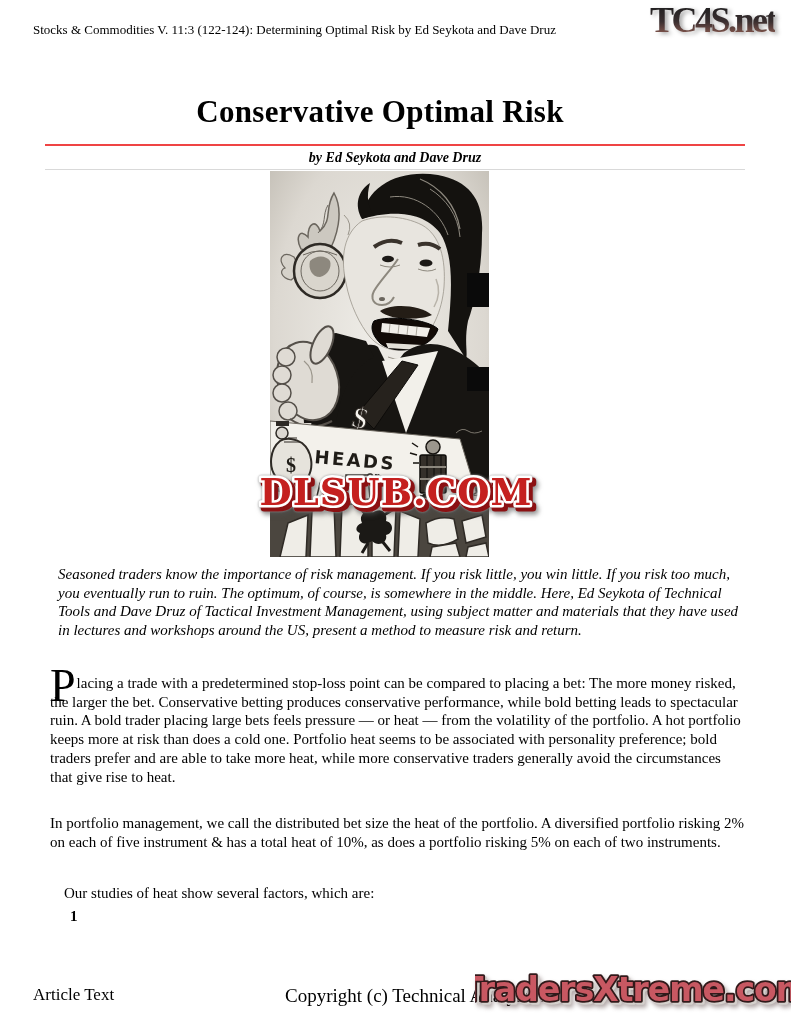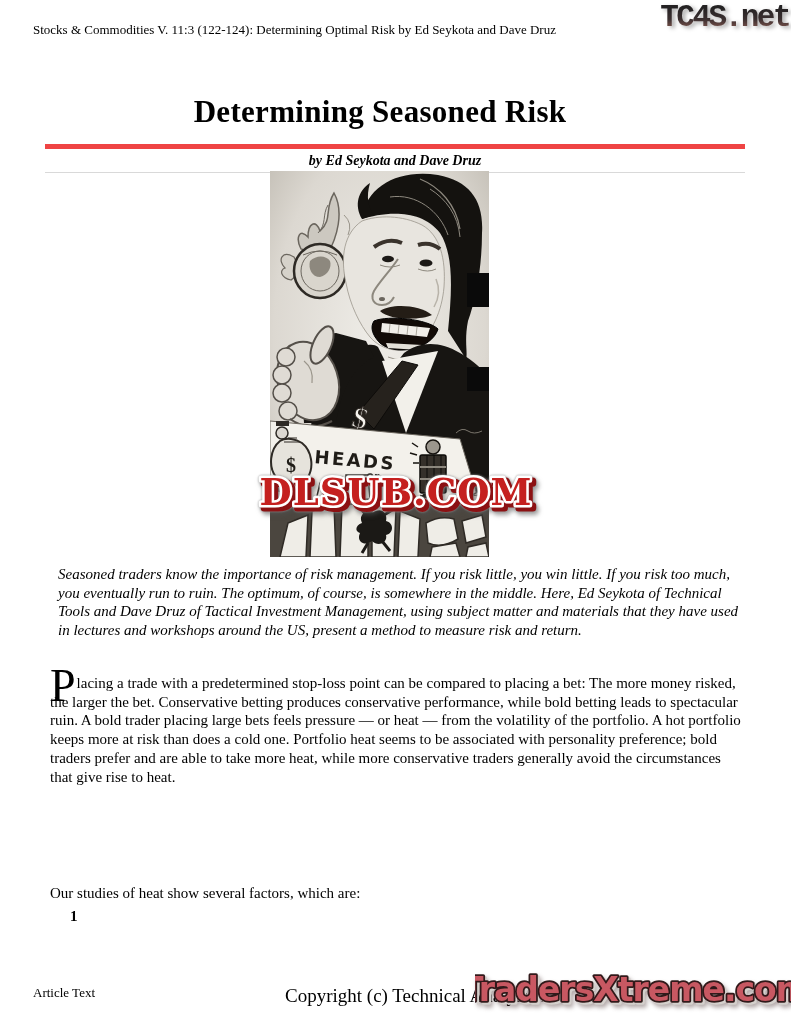--- a/index.html
+++ b/index.html
@@ -17,24 +17,24 @@
 
   
   .source-line {
     position: absolute;
     left: 33px; top: 22px;
     font-size: 13px;
     white-space: nowrap;
   }
   .tc4s {
     position: absolute;
-    right: 2px; top: 2px;
-    font-family: Liberation Mono, monospace;
-    font-weight: bold;
-    font-size: 31px;
+    right: 16px; top: 2px;
+    font-family: Liberation Serif, serif;
+    font-weight: bold;
+    font-size: 36px;
     letter-spacing: -2.5px;
     line-height: 1;
     background: linear-gradient(180deg, #242223 18%, #3a2f30 55%, #8a5a50 92%);
     -webkit-background-clip: text;
     background-clip: text;
     color: transparent;
     filter: drop-shadow(3px 2px 2px #a9a9a9);
   }
 
   
@@ -43,21 +43,21 @@
     left: 0; top: 94px;
     width: 760px;
     text-align: center;
     font-size: 31px;
     font-weight: bold;
     letter-spacing: 0.3px;
   }
   .byline-block {
     position: absolute;
     left: 45px; right: 46px; top: 144px;
-    border-top: 5px solid #ef4444;
+    border-top: 2px solid #ef4444;
     border-bottom: 1px solid #d9d9d9;
     text-align: center;
     padding: 2px 0 3px 0;
   }
   .byline {
     font-style: italic;
     font-weight: bold;
     font-size: 14px;
   }
 
@@ -96,21 +96,21 @@
   }
   .bodytext {
     position: absolute;
     left: 50px;
     width: 694px;
     font-size: 15px;
     line-height: 18.7px;
   }
   .p1 { top: 674px; }
   .p2 { top: 814px; }
-  .p3 { top: 884px; }
+  .p3 { top: 884px; margin-left: 14px; }
   .dropcap {
     font-size: 46px;
     line-height: 0;
     vertical-align: -13px;
     margin-right: 1px;
   }
   .list-item {
     position: absolute;
     left: 70px; top: 907px;
     width: 660px;
@@ -118,21 +118,21 @@
     line-height: 18.7px;
     display: flex;
     gap: 13px;
   }
   .list-num { font-weight: bold; }
 
   
   .footer-left {
     position: absolute;
     left: 33px; top: 985px;
-    font-size: 13px;
+    font-size: 17px;
   }
   .footer-copy {
     position: absolute;
     left: 285px; top: 985px;
     font-size: 19px;
   }
   .tx-logo {
     position: absolute;
     right: -4px; top: 963px;
     width: 320px; height: 52px;
@@ -149,21 +149,21 @@
   }
 </style>
 </head>
 <body>
 
 <div class="page">
 
   <div class="source-line">Stocks &amp; Commodities V. 11:3 (122-124): Determining Optimal Risk by Ed Seykota and Dave Druz</div>
   <div class="tc4s">TC4S.net</div>
 
-  <div class="title">Determining Seasoned Risk</div>
+  <div class="title">Conservative Optimal Risk</div>
   <div class="byline-block">
     <span class="byline">by Ed Seykota and Dave Druz</span>
   </div>
 
   <div class="figure">
     <svg class="cartoon" viewBox="0 0 219 386">
       <defs>
         <radialGradient id="bgGrad" cx="50%" cy="42%" r="78%">
           <stop offset="0" stop-color="#efede8"></stop>
           <stop offset="0.62" stop-color="#dcd8d1"></stop>
@@ -287,20 +287,21 @@
     <svg width="296" height="48" viewBox="0 0 296 48">
       <text class="wm-text" x="151" y="38" text-anchor="middle" fill="#8c1113" stroke="#8c1113" stroke-width="7" paint-order="stroke" stroke-linejoin="round">DLSUB.COM</text>
       <text class="wm-text" x="148" y="35" text-anchor="middle" fill="#c5201f" stroke="#ffffff" stroke-width="5" paint-order="stroke" stroke-linejoin="round">DLSUB.COM</text>
     </svg>
   </div>
 
   <p class="intro">Seasoned traders know the importance of risk management. If you risk little, you win little. If you risk too much, you eventually run to ruin. The optimum, of course, is somewhere in the middle. Here, Ed Seykota of Technical Tools and Dave Druz of Tactical Investment Management, using subject matter and materials that they have used in lectures and workshops around the US, present a method to measure risk and return.</p>
 
   <p class="bodytext p1"><span class="dropcap">P</span><span>lacing a trade with a predetermined stop-loss point can be compared to placing a bet: The more money risked, the larger the bet. Conservative betting produces conservative performance, while bold betting leads to spectacular ruin. A bold trader placing large bets feels pressure — or heat — from the volatility of the portfolio. A hot portfolio keeps more at risk than does a cold one. Portfolio heat seems to be associated with personality preference; bold traders prefer and are able to take more heat, while more conservative traders generally avoid the circumstances that give rise to heat.</span></p>
 
+  <p class="bodytext p2">In portfolio management, we call the distributed bet size the heat of the portfolio. A diversified portfolio risking 2% on each of five instrument &amp; has a total heat of 10%, as does a portfolio risking 5% on each of two instruments.</p>
 
   <p class="bodytext p3">Our studies of heat show several factors, which are:</p>
 
   <div class="list-item">
     <span class="list-num">1</span>
   </div>
 
   <div class="footer-left">Article Text</div>
   <div class="footer-copy">Copyright (c) Technical Analysis Inc.</div>
   <div class="tx-logo">

